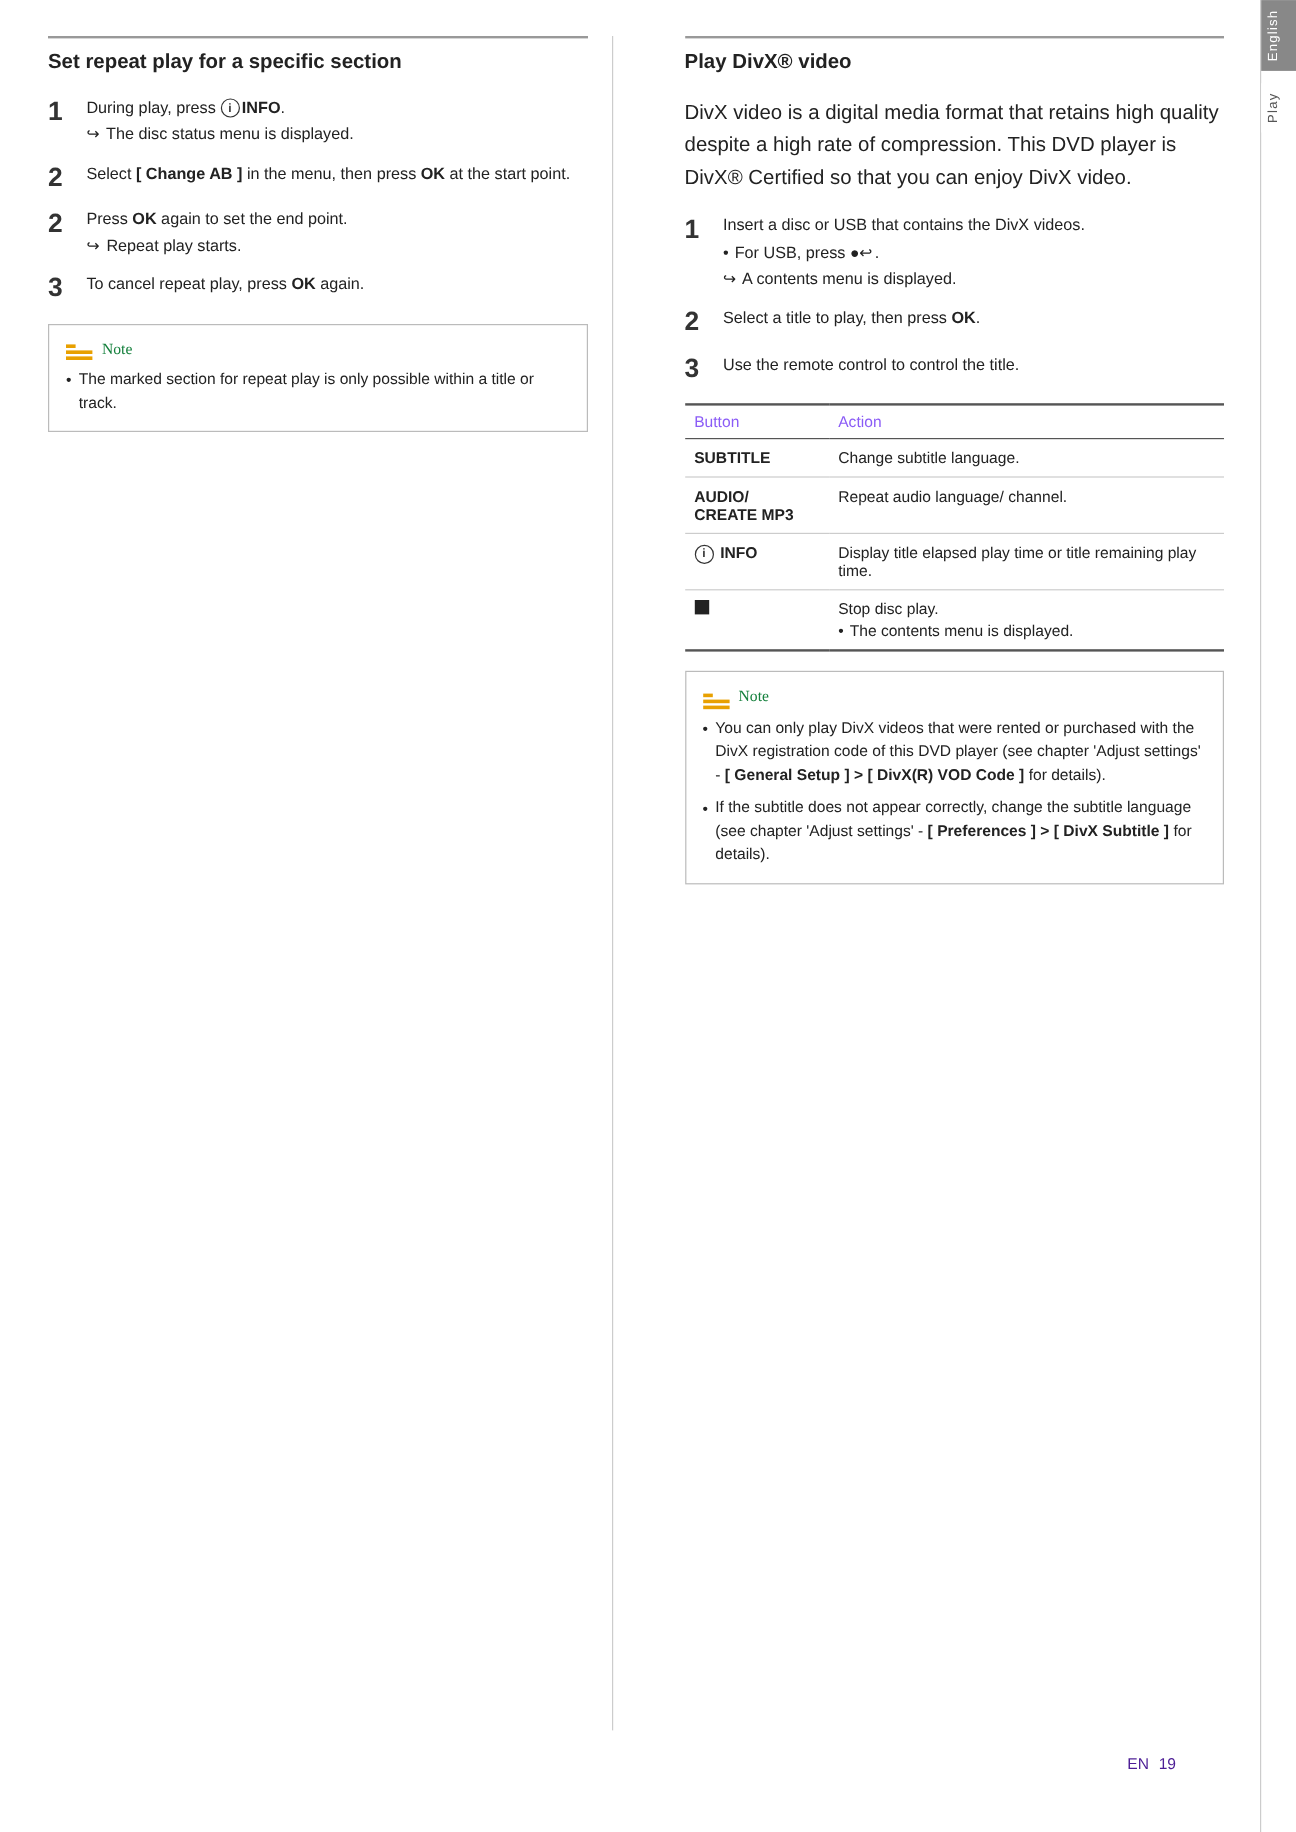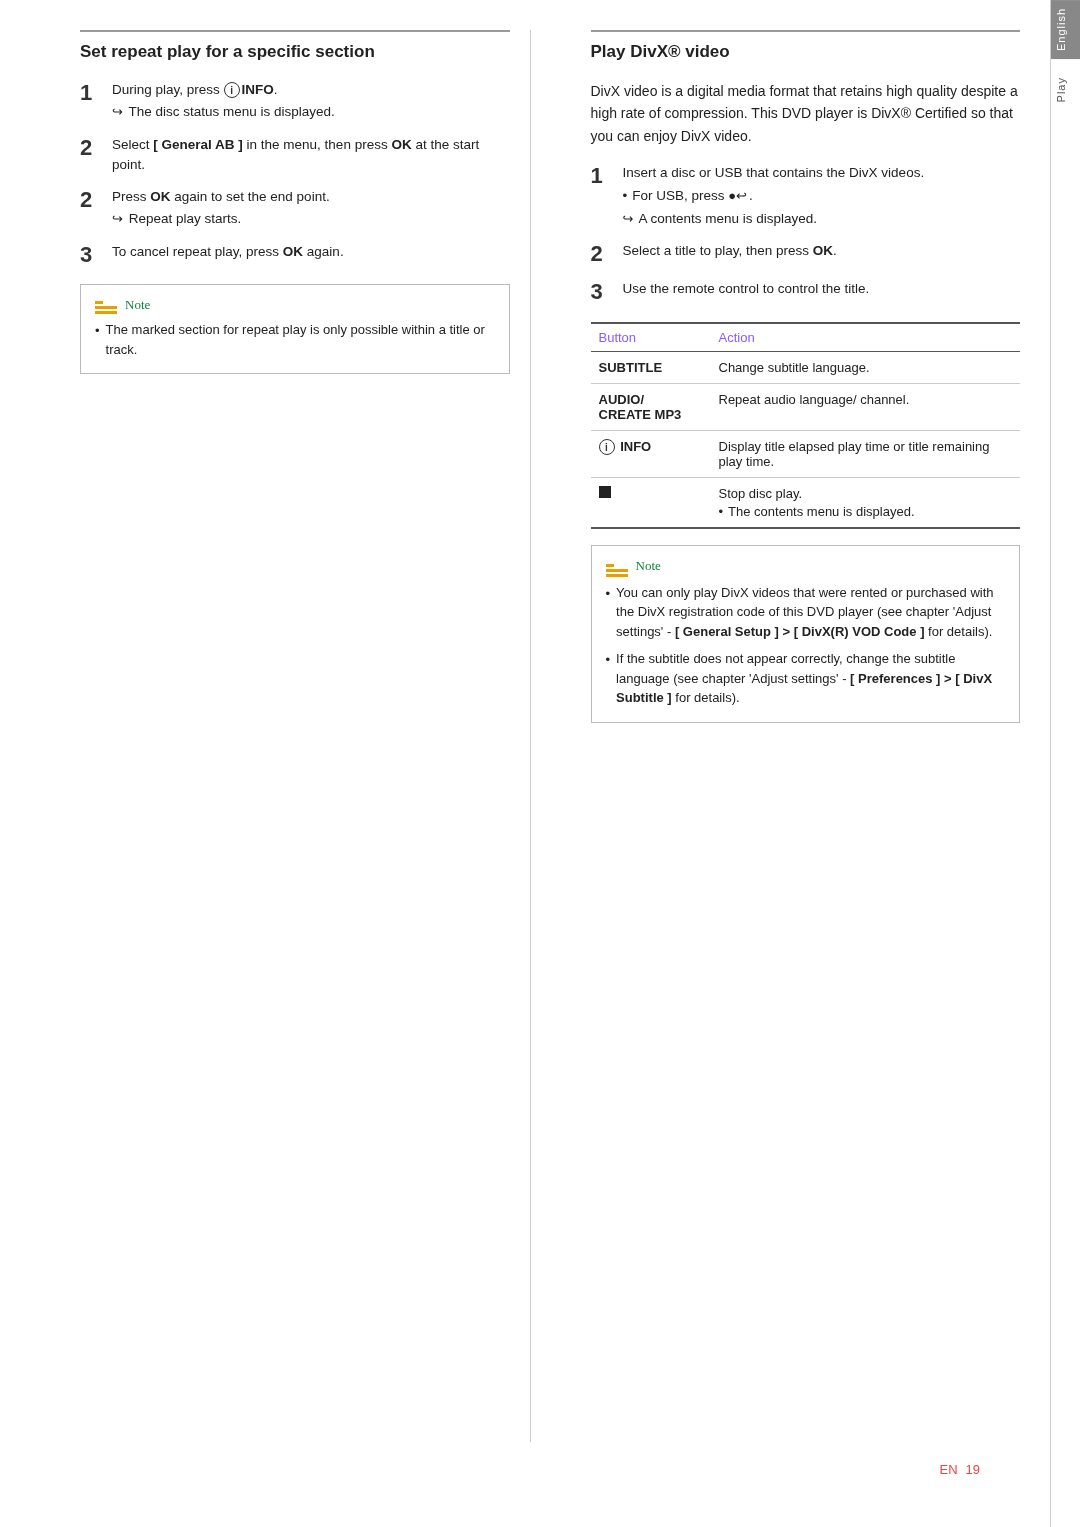--- a/index.html
+++ b/index.html
@@ -56,21 +56,20 @@
       flex: 1;
       padding: 30px 30px 30px 40px;
       display: flex;
       flex-direction: column;
     }
 
     .two-col {
       display: flex;
       gap: 60px;
       flex: 1;
-      margin-left: 40px;
     }
 
     .left-col {
       flex: 1;
       padding-right: 20px;
       border-right: 1px solid #ccc;
     }
 
     .right-col {
       flex: 1;
@@ -226,21 +225,21 @@
       gap: 5px;
       margin-top: 3px;
     }
 
     .page-footer {
       display: flex;
       justify-content: flex-end;
       align-items: center;
       padding: 20px 40px 20px 0;
       font-size: 13px;
-      color: #ef4444;
+      color: #4c1d95;
       gap: 8px;
     }
 
     .usb-icon {
       display: inline-block;
       font-size: 13px;
       margin-right: 2px;
     }
 
     .note-box-right {
@@ -271,21 +270,21 @@
             <span class="step-num">1</span>
             <div class="step-content">
               <span>During play, press <span class="info-icon">i</span><strong>INFO</strong>.</span>
               <span class="arrow-sub"><span class="arrow">↪</span> The disc status menu is displayed.</span>
             </div>
           </li>
 
           <li class="step-item">
             <span class="step-num">2</span>
             <div class="step-content">
-              <span>Select <strong>[ General AB ]</strong> in the menu, then press <strong>OK</strong> at the start point.</span>
+              <span>Select <strong>[ Change AB ]</strong> in the menu, then press <strong>OK</strong> at the start point.</span>
             </div>
           </li>
 
           <li class="step-item">
             <span class="step-num">2</span>
             <div class="step-content">
               <span>Press <strong>OK</strong> again to set the end point.</span>
               <span class="arrow-sub"><span class="arrow">↪</span> Repeat play starts.</span>
             </div>
           </li>
@@ -312,21 +311,21 @@
             <span class="bullet-dot">•</span>
             <span>The marked section for repeat play is only possible within a title or track.</span>
           </div>
         </div>
 
       </div>
 
       <div class="right-col">
         <div class="section-title">Play DivX® video</div>
 
-        <p style="font-size:14px; line-height:1.6; margin-bottom:16px;">DivX video is a digital media format that retains high quality despite a high rate of compression. This DVD player is DivX® Certified so that you can enjoy DivX video.</p>
+        <p style="font-size:17px; line-height:1.6; margin-bottom:16px;">DivX video is a digital media format that retains high quality despite a high rate of compression. This DVD player is DivX® Certified so that you can enjoy DivX video.</p>
 
         <ul class="step-list">
 
           <li class="step-item">
             <span class="step-num">1</span>
             <div class="step-content">
               <span>Insert a disc or USB that contains the DivX videos.</span>
               <div class="sub-bullet">
                 <span>•</span>
                 <span>For USB, press <span class="usb-icon">●↩</span>.</span>

